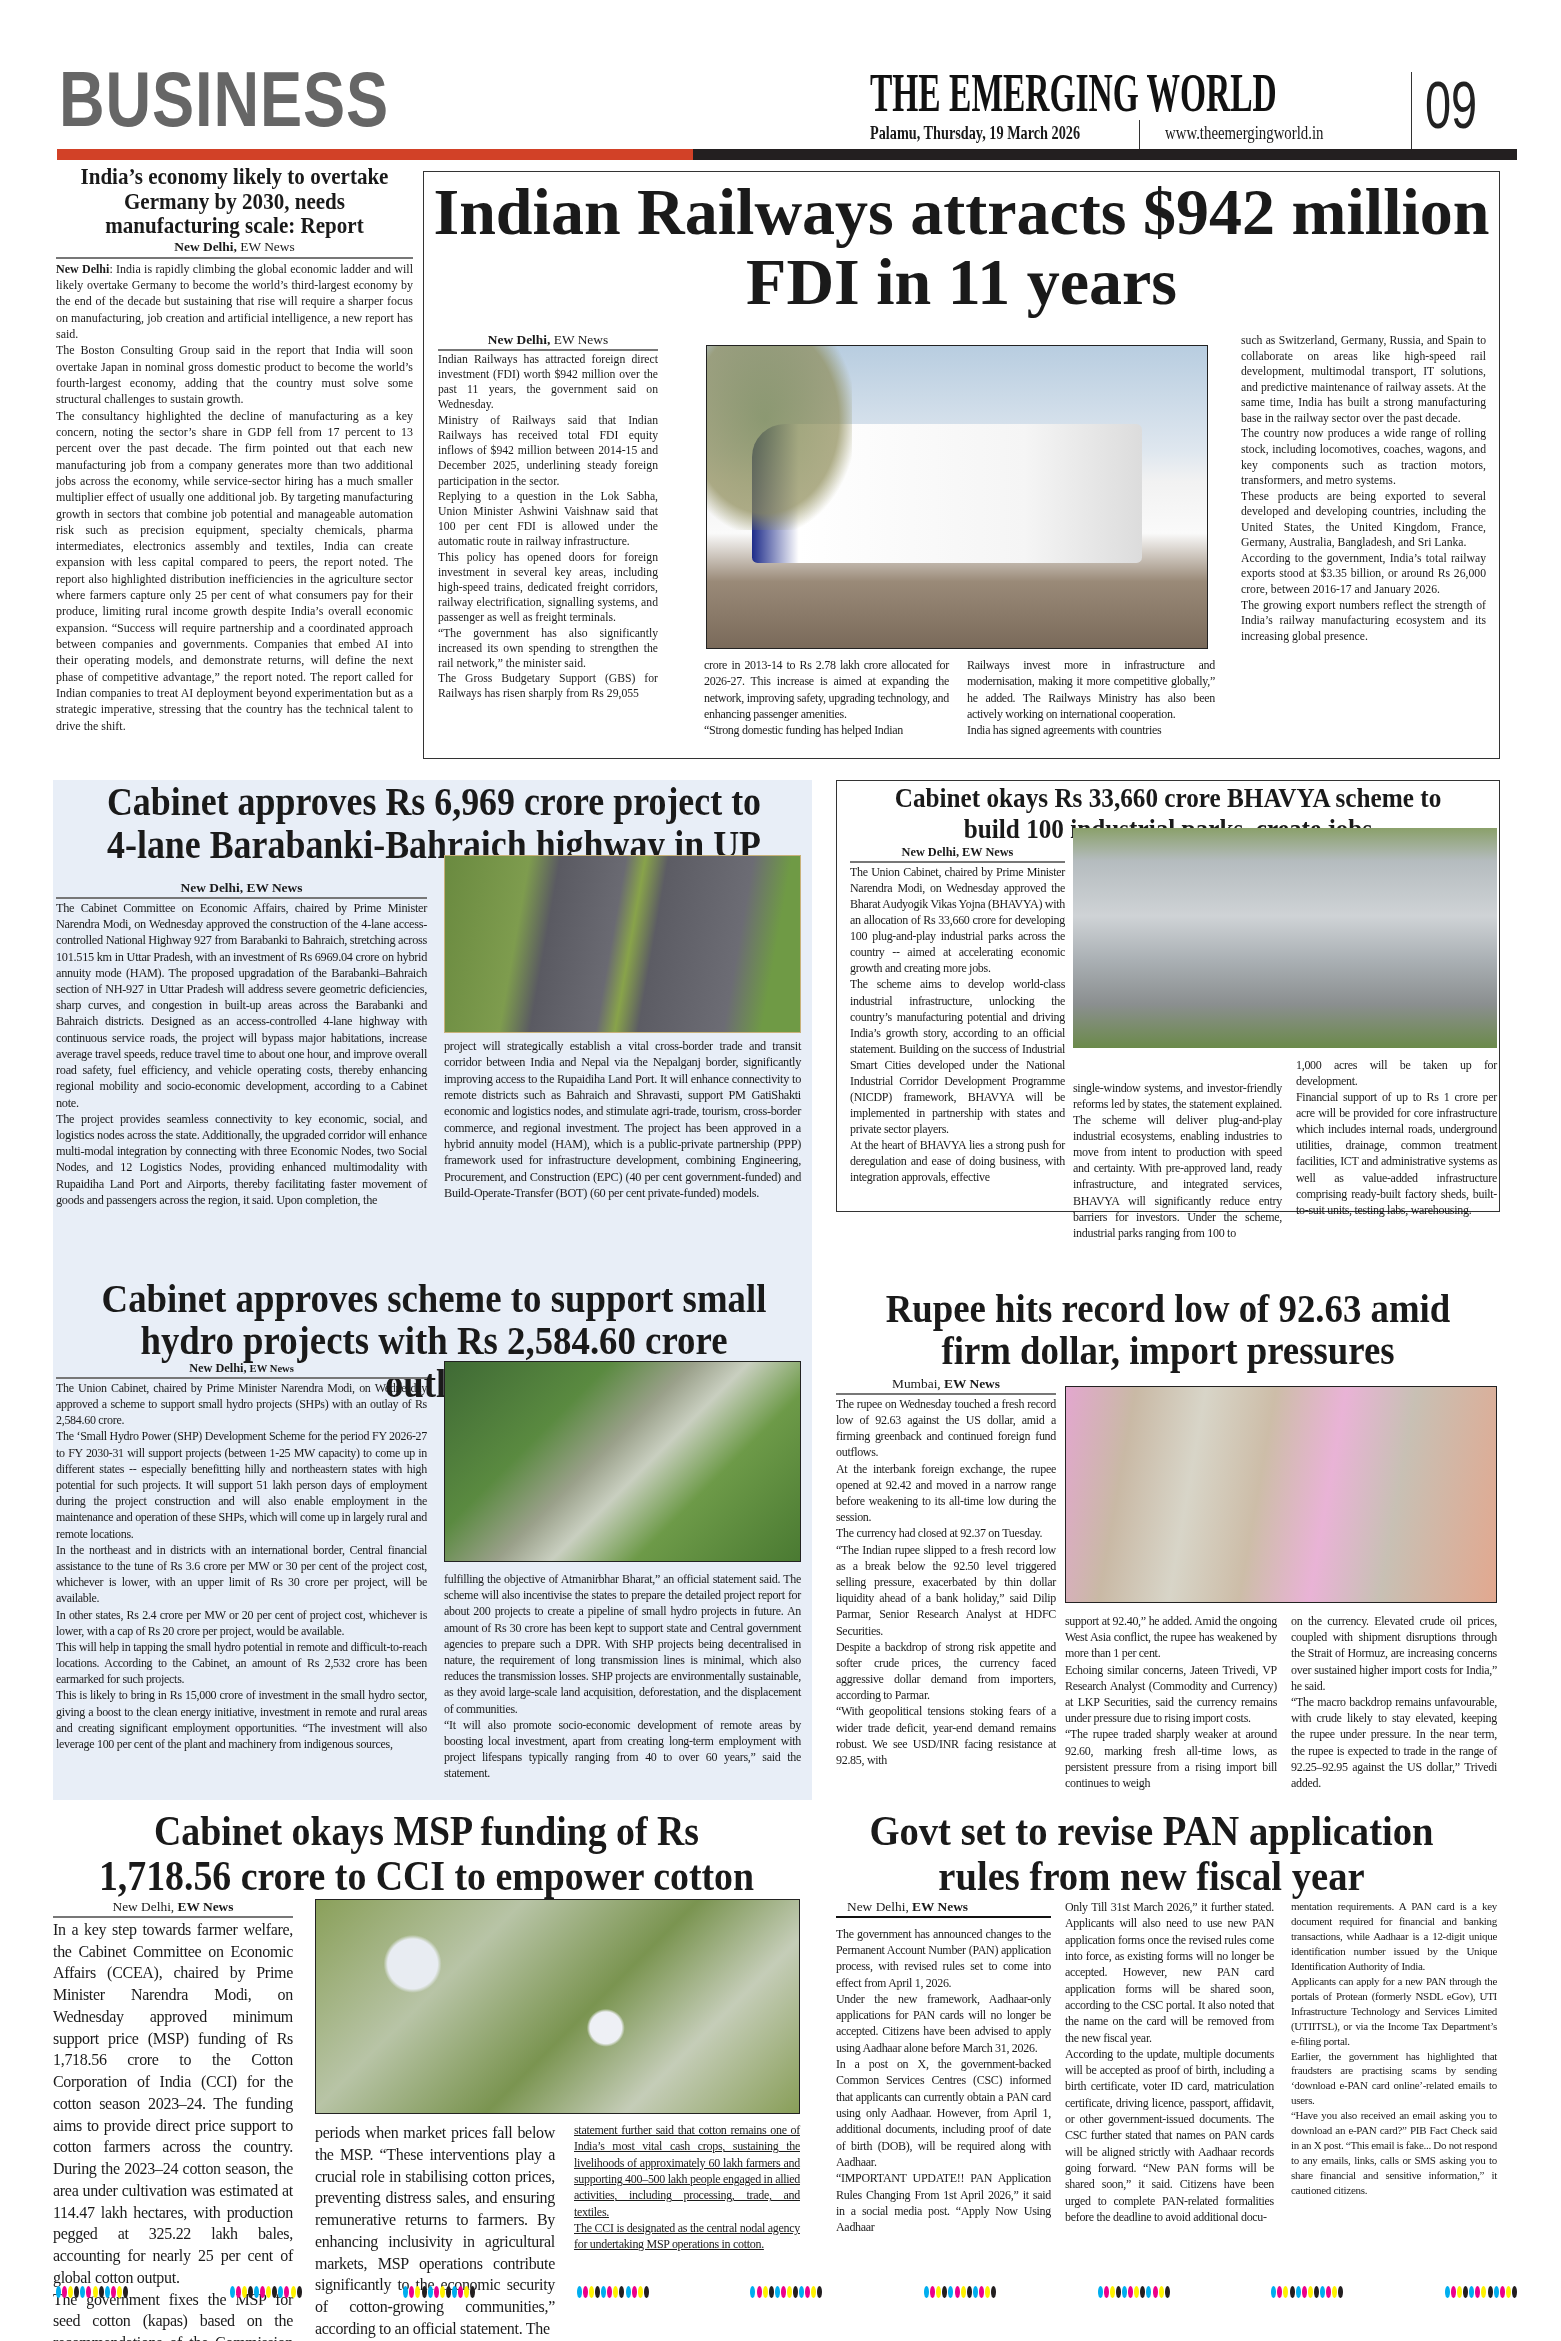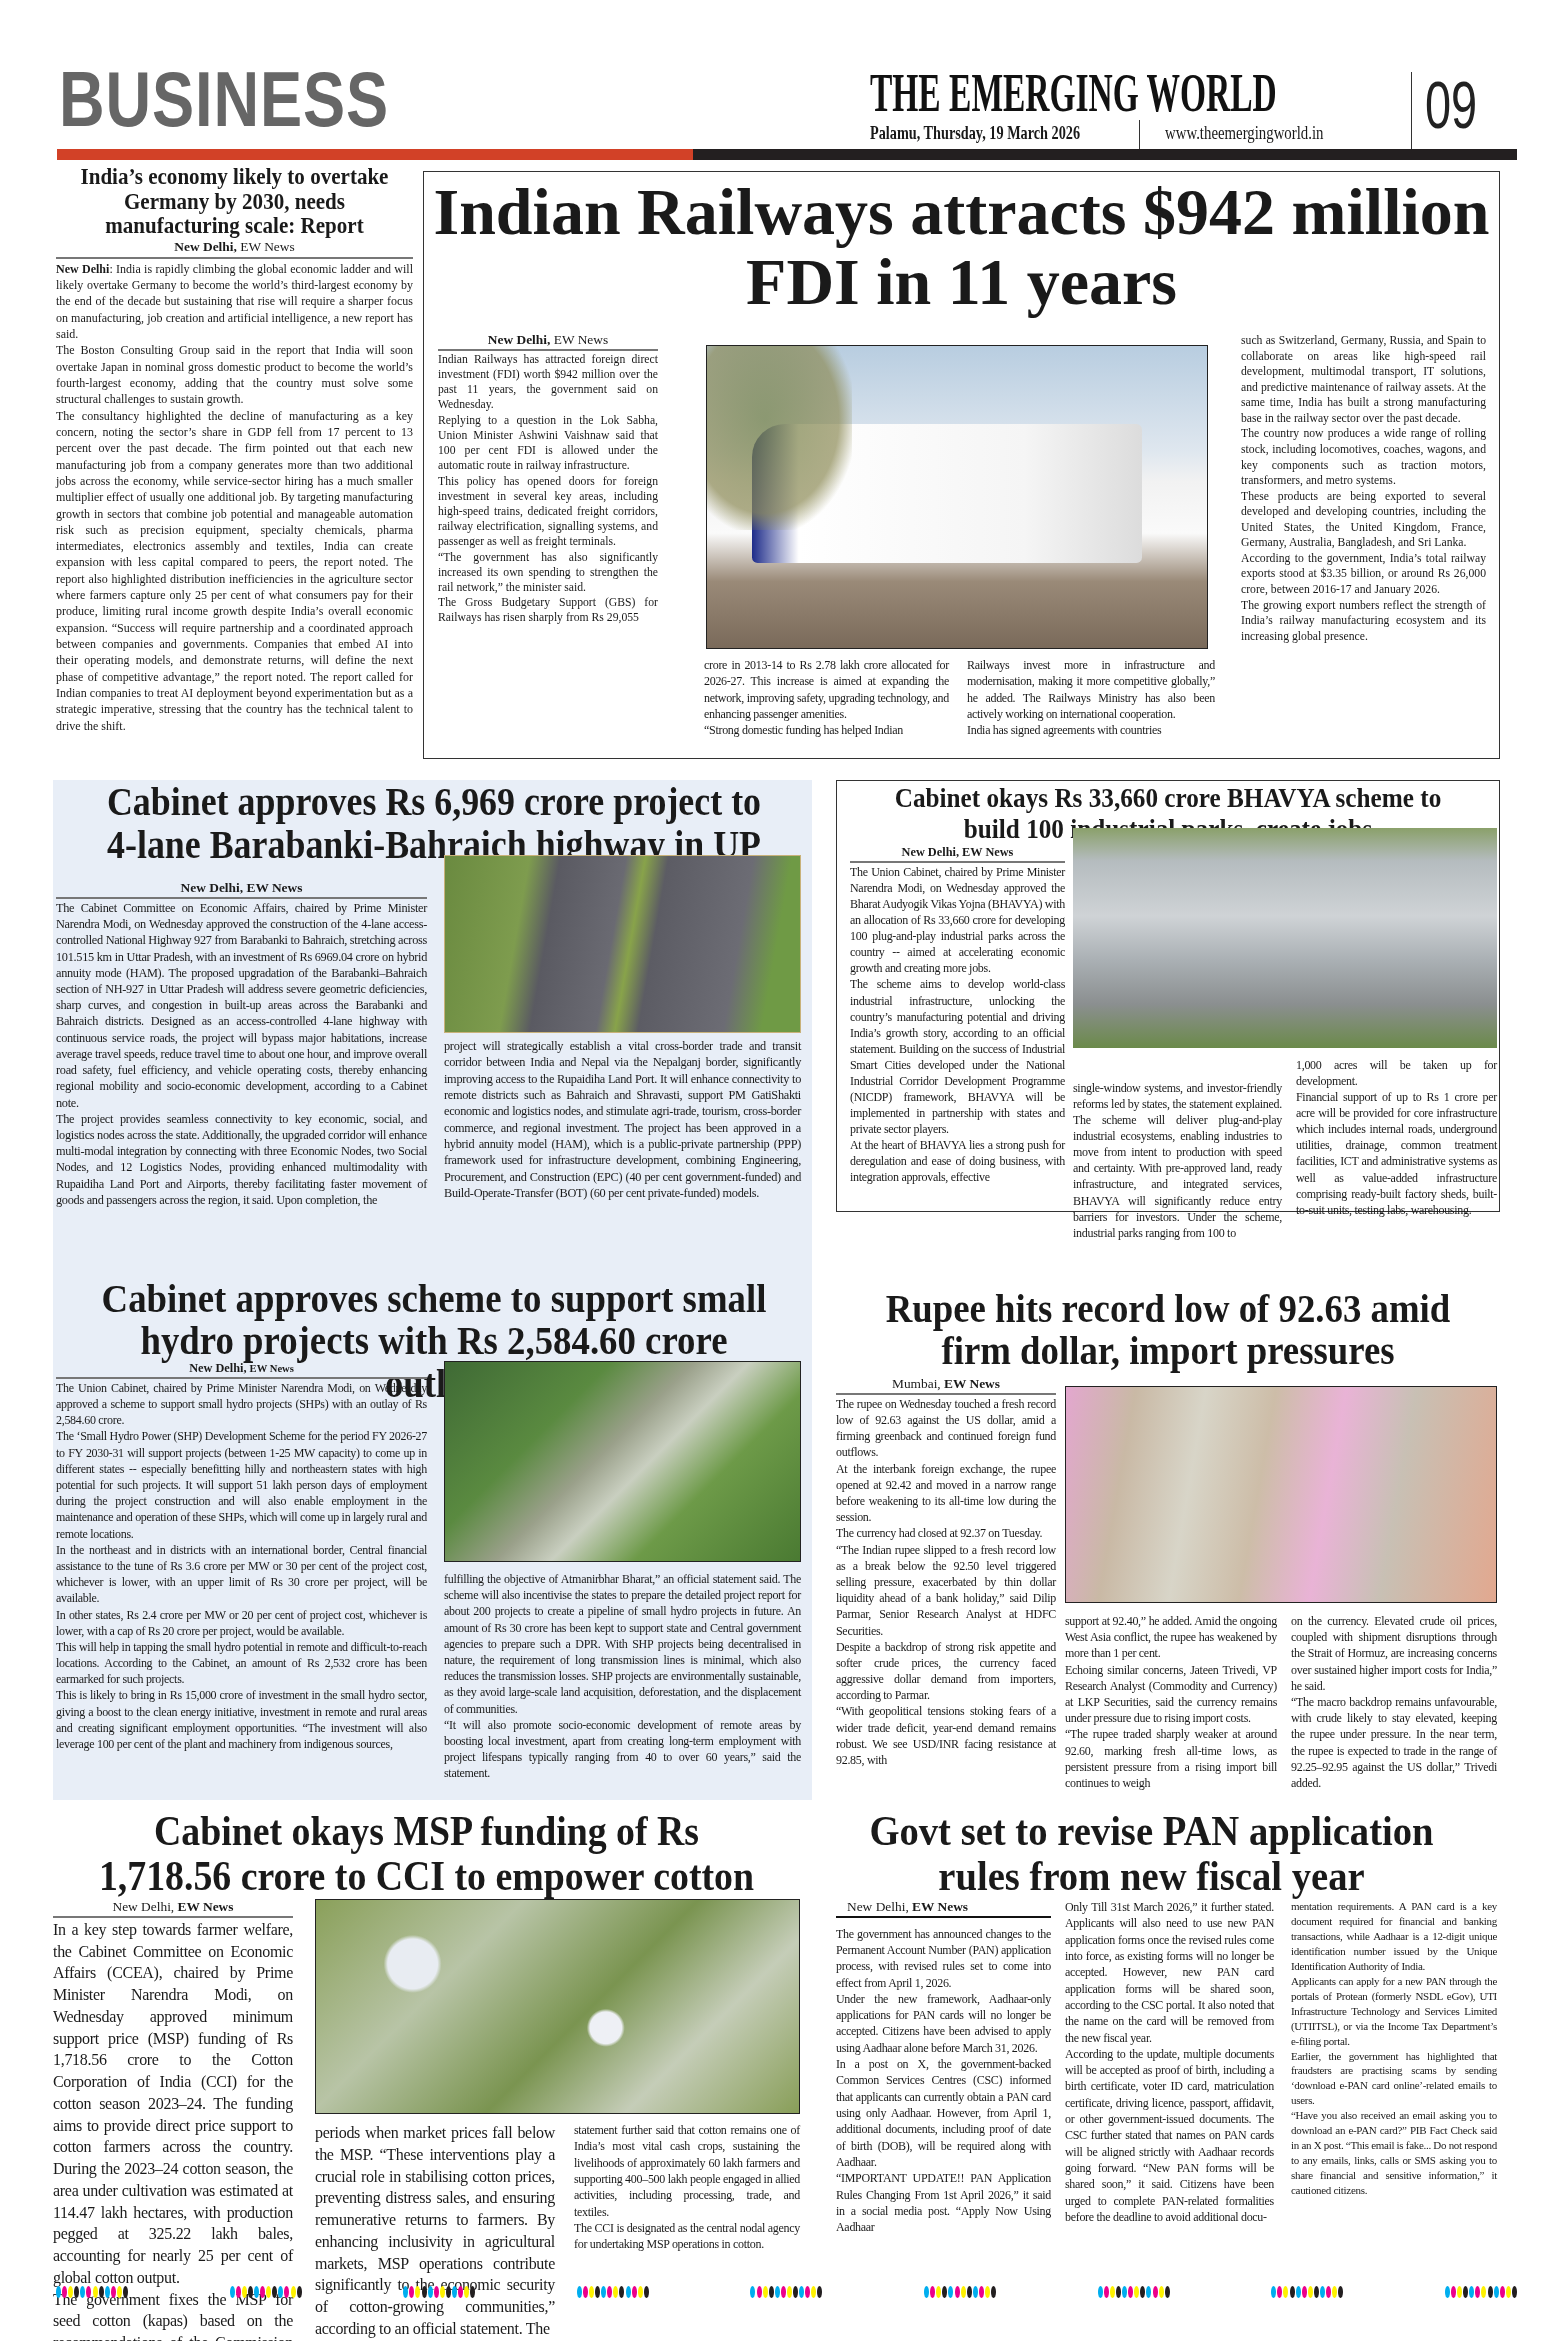--- a/index.html
+++ b/index.html
@@ -54,20 +54,21 @@
   </div>
 </div>
 
 <div class="abs box" style="left:423px;top:171px;width:1077px;height:588px;"></div>
 <div class="abs hl" style="left:429px;top:177px;width:1065px;font-size:66px;line-height:1.06;font-family:'Liberation Serif',serif;">Indian Railways attracts $942 million FDI in 11 years</div>
 <div class="abs" style="left:438px;top:332px;width:220px;">
   <div class="byline" style="font-size:13.4px;"><b>New Delhi,</b> <span>EW News</span></div>
   <div class="rule" style="margin:1.1px 0;"></div>
   <div class="col" style="font-size:11.7px;line-height:1.3;">
     <p>Indian Railways has attracted foreign direct investment (FDI) worth $942 million over the past 11 years, the government said on Wednesday.</p>
+    <p>Ministry of Railways said that Indian Railways has received total FDI equity inflows of $942 million between 2014-15 and December 2025, underlining steady foreign participation in the sector.</p>
     <p>Replying to a question in the Lok Sabha, Union Minister Ashwini Vaishnaw said that 100 per cent FDI is allowed under the automatic route in railway infrastructure.</p>
     <p>This policy has opened doors for foreign investment in several key areas, including high-speed trains, dedicated freight corridors, railway electrification, signalling systems, and passenger as well as freight terminals.</p>
     <p>“The government has also significantly increased its own spending to strengthen the rail network,” the minister said.</p>
     <p>The Gross Budgetary Support (GBS) for Railways has risen sharply from Rs 29,055</p>
   </div>
 </div>
 <div class="abs photo" style="left:706px;top:345px;width:502px;height:304px;background:linear-gradient(180deg,#b8cde0 0%,#dfe7ef 35%,#f2f2f2 45%,#fafafa 62%,#9a8a78 78%,#7a6a5a 100%);">
   <div style="position:absolute;left:45px;top:78px;width:390px;height:139px;background:linear-gradient(90deg,#1e2c8a 0%,#ffffff 12%,#f5f5f5 70%,#dcdcdc 100%);border-radius:33px 5.6px 5.6px 5.6px;"></div>
   <div style="position:absolute;left:0;top:0;width:145px;height:184px;background:radial-gradient(ellipse at 40% 40%,#6d7a3e,#8c8a55 60%,transparent 75%);opacity:.7;"></div>
 </div>
@@ -173,21 +174,21 @@
   <div class="col cond" style="font-size:16px;line-height:1.36;">
     <p>In a key step towards farmer welfare, the Cabinet Committee on Economic Affairs (CCEA), chaired by Prime Minister Narendra Modi, on Wednesday approved minimum support price (MSP) funding of Rs 1,718.56 crore to the Cotton Corporation of India (CCI) for the cotton season 2023–24. The funding aims to provide direct price support to cotton farmers across the country. During the 2023–24 cotton season, the area under cultivation was estimated at 114.47 lakh hectares, with production pegged at 325.22 lakh bales, accounting for nearly 25 per cent of global cotton output.</p>
     <p>The government fixes the MSP for seed cotton (kapas) based on the recommendations of the Commission for Agricultural Costs and Prices (CACP).</p>
     <p>According to the CCEA, the MSP operations are undertaken to safeguard the interests of cotton farmers, particularly during</p>
   </div>
 </div>
 <div class="abs photo" style="left:315px;top:1899px;width:485px;height:215px;background:radial-gradient(circle at 20% 30%,#e8ecf2 0 6%,transparent 7%),radial-gradient(circle at 60% 60%,#eef0f5 0 5%,transparent 6%),linear-gradient(135deg,#8aa05a 0%,#b8c4a6 30%,#7a9450 55%,#c5cdb8 75%,#889e58 100%);"></div>
 <div class="abs col cond" style="left:315px;top:2122px;width:240px;font-size:16px;line-height:1.36;">
   <p>periods when market prices fall below the MSP. “These interventions play a crucial role in stabilising cotton prices, preventing distress sales, and ensuring remunerative returns to farmers. By enhancing inclusivity in agricultural markets, MSP operations contribute significantly to the economic security of cotton-growing communities,” according to an official statement. The</p>
 </div>
-<div class="abs col cond" style="left:574px;top:2122px;width:226px;font-size:12px;line-height:1.36;">
+<div class="abs col cond" style="left:574px;top:2122px;width:226px;font-size:12px;line-height:1.36;text-decoration:underline;">
   <p>statement further said that cotton remains one of India’s most vital cash crops, sustaining the livelihoods of approximately 60 lakh farmers and supporting 400–500 lakh people engaged in allied activities, including processing, trade, and textiles.</p>
   <p>The CCI is designated as the central nodal agency for undertaking MSP operations in cotton.</p>
 </div>
 
 <div class="abs hl" style="left:803px;top:1809px;width:697px;font-size:42px;line-height:1.06;transform:scaleX(0.92);transform-origin:center top;">Govt set to revise PAN application rules from new fiscal year</div>
 <div class="abs" style="left:836px;top:1899px;width:215px;">
   <div class="byline" style="font-size:13.4px;text-align:left;padding-left:11px;"><span>New Delhi,</span> <b>EW News</b></div>
   <div class="rule" style="margin:1.1px 0 7.8px;background:#111;"></div>
   <div class="col cond" style="font-size:12px;line-height:1.36;">
     <p>The government has announced changes to the Permanent Account Number (PAN) application process, with revised rules set to come into effect from April 1, 2026.</p>

